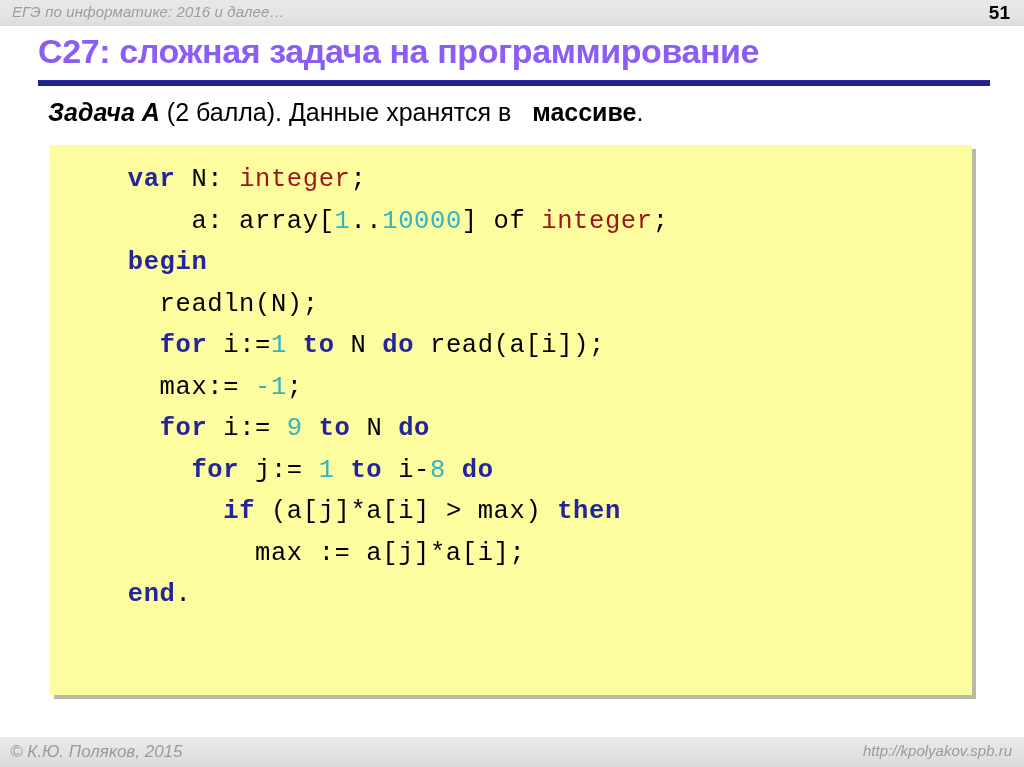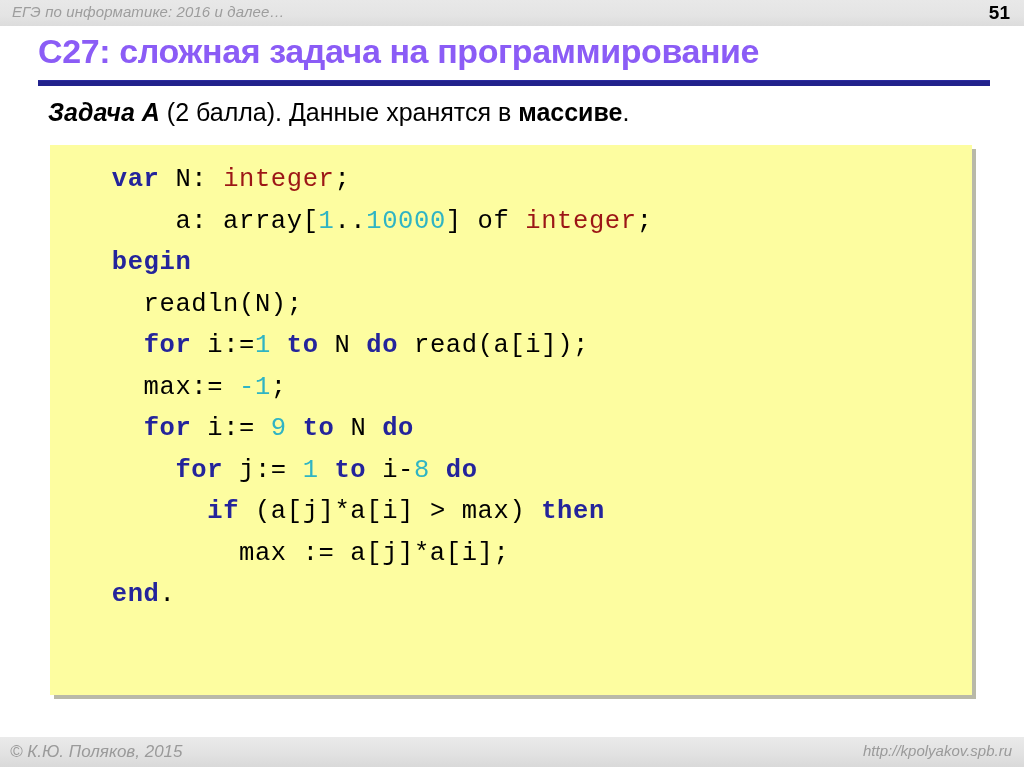--- a/index.html
+++ b/index.html
@@ -76,20 +76,21 @@
     font-size: 25px;
     color: #000000;
     white-space: nowrap;
   }
   .subtitle .task-label {
     font-style: italic;
     font-weight: bold;
   }
   .subtitle .strong {
     font-weight: bold;
+    margin-left: 14px;
   }
 
   
   .code-shadow {
     position: absolute;
     left: 54px;
     top: 149px;
     width: 922px;
     height: 550px;
     background: #b9b9a8;
@@ -104,21 +105,21 @@
     box-sizing: border-box;
     padding: 14px 0 0 0;
     overflow: hidden;
   }
   .code-line {
     font-family: "Liberation Mono", "DejaVu Sans Mono", monospace;
     font-size: 25.5px;
     line-height: 41.5px;
     color: #000000;
     white-space: pre;
-    padding-left: 30px;
+    padding-left: 46px;
     letter-spacing: 0.6px;
   }
   .kw   { color: #24249b; font-weight: bold; }
   .typ  { color: #9c1616; }
   .num  { color: #2fb4c4; }
   .pln  { color: #000000; }
 
   
   .bottom-bar {
     position: absolute;

